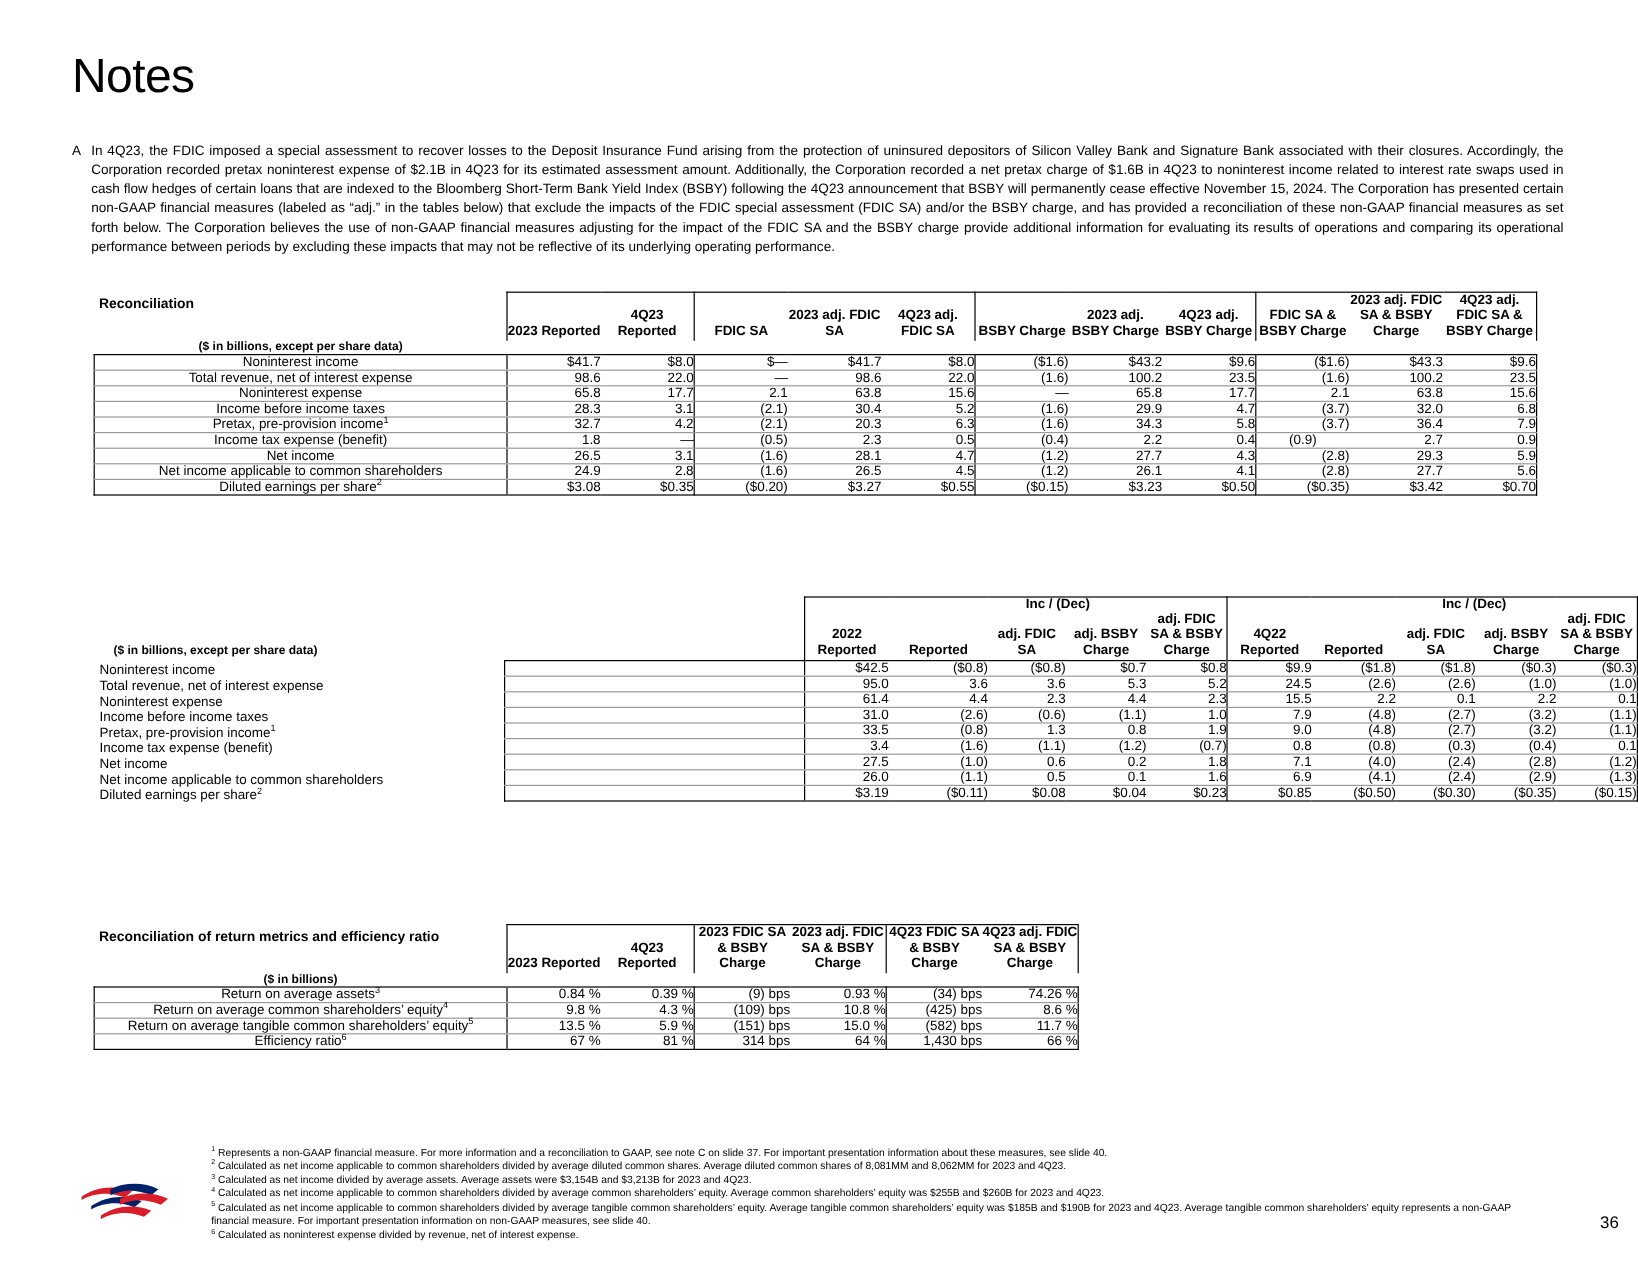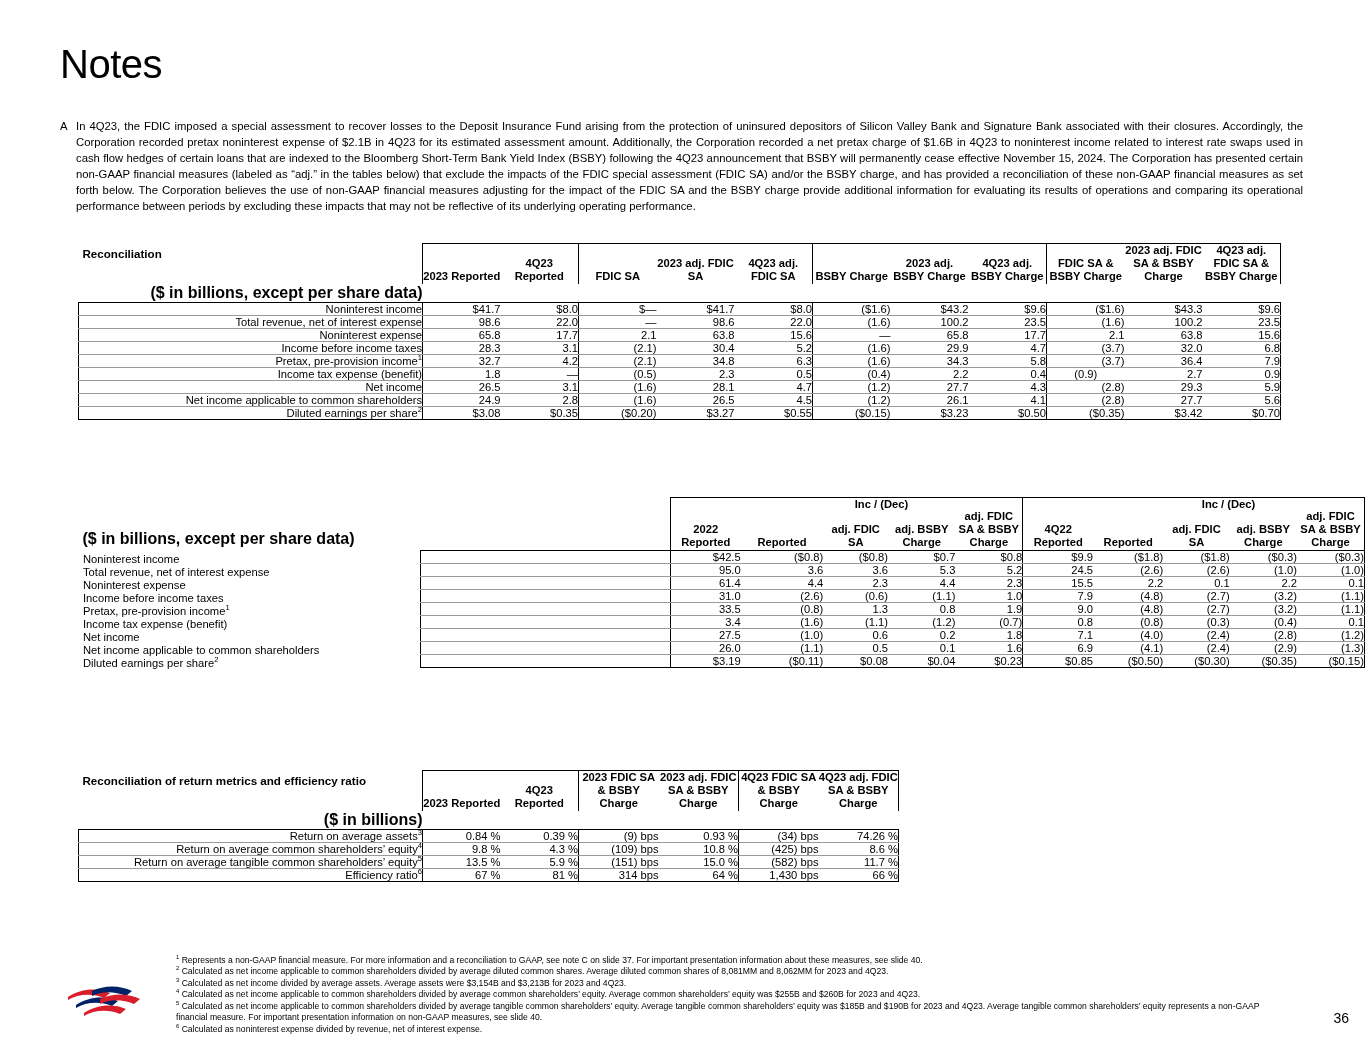--- a/index.html
+++ b/index.html
@@ -67,42 +67,43 @@
     padding: 2px 4px 3px 4px;
     vertical-align: bottom;
   }
   .hdr-group {
     font-weight: bold;
     text-align: center;
     font-size: 11.2px;
     padding-bottom: 1px;
   }
   .rowlabel {
-    text-align: right;
+    text-align: center;
     padding: 2.5px 4px 2.5px 4px;
     font-size: 11.2px;
     white-space: nowrap;
   }
   .num {
     text-align: right;
     padding: 2.5px 7px 2.5px 4px;
     font-size: 11.2px;
     white-space: nowrap;
   }
   .sectionhdr {
     font-weight: bold;
     font-size: 11.6px;
     text-align: left;
     padding: 1px 4px;
   }
   .subhdr {
     font-weight: bold;
-    font-size: 16px;
-    text-align: right;
+    font-size: 10px;
+    text-align: center;
     padding: 1px 4px 3px 4px;
+    margin-left: 12px;
   }
   sup { font-size: 0.68em; vertical-align: super; line-height: 0; }
 
   
   #table1 {
     position: absolute;
     left: 78px;
     top: 243px;
   }
   
@@ -254,21 +255,21 @@
           <td class="num" style="border-bottom: 1px solid rgb(154, 154, 154); border-right: 1px solid rgb(0, 0, 0);">4.7</td>
           <td class="num" style="border-bottom: 1px solid rgb(154, 154, 154); border-left: 1px solid rgb(0, 0, 0);">(3.7)</td>
           <td class="num" style="border-bottom: 1px solid rgb(154, 154, 154);">32.0</td>
           <td class="num" style="border-bottom: 1px solid rgb(154, 154, 154); border-right: 1px solid rgb(0, 0, 0);">6.8</td>
         </tr>
         <tr>
           <td class="rowlabel" style="border-bottom: 1px solid rgb(154, 154, 154); border-left: 1px solid rgb(0, 0, 0);">Pretax, pre-provision income<sup>1</sup></td>
           <td class="num" style="border-bottom: 1px solid rgb(154, 154, 154); border-left: 1px solid rgb(0, 0, 0);">32.7</td>
           <td class="num" style="border-bottom: 1px solid rgb(154, 154, 154); border-right: 1px solid rgb(0, 0, 0);">4.2</td>
           <td class="num" style="border-bottom: 1px solid rgb(154, 154, 154); border-left: 1px solid rgb(0, 0, 0);">(2.1)</td>
-          <td class="num" style="border-bottom: 1px solid rgb(154, 154, 154);">34.8</td>
+          <td class="num" style="border-bottom: 1px solid rgb(154, 154, 154);">20.3</td>
           <td class="num" style="border-bottom: 1px solid rgb(154, 154, 154); border-right: 1px solid rgb(0, 0, 0);">6.3</td>
           <td class="num" style="border-bottom: 1px solid rgb(154, 154, 154); border-left: 1px solid rgb(0, 0, 0);">(1.6)</td>
           <td class="num" style="border-bottom: 1px solid rgb(154, 154, 154);">34.3</td>
           <td class="num" style="border-bottom: 1px solid rgb(154, 154, 154); border-right: 1px solid rgb(0, 0, 0);">5.8</td>
           <td class="num" style="border-bottom: 1px solid rgb(154, 154, 154); border-left: 1px solid rgb(0, 0, 0);">(3.7)</td>
           <td class="num" style="border-bottom: 1px solid rgb(154, 154, 154);">36.4</td>
           <td class="num" style="border-bottom: 1px solid rgb(154, 154, 154); border-right: 1px solid rgb(0, 0, 0);">7.9</td>
         </tr>
         <tr>
           <td class="rowlabel" style="border-bottom: 1px solid rgb(154, 154, 154); border-left: 1px solid rgb(0, 0, 0);">Income tax expense (benefit)</td>

